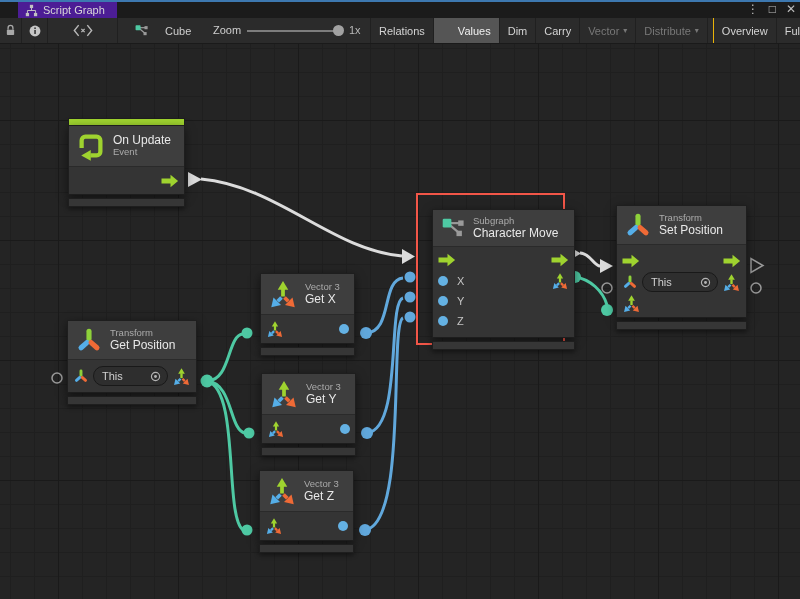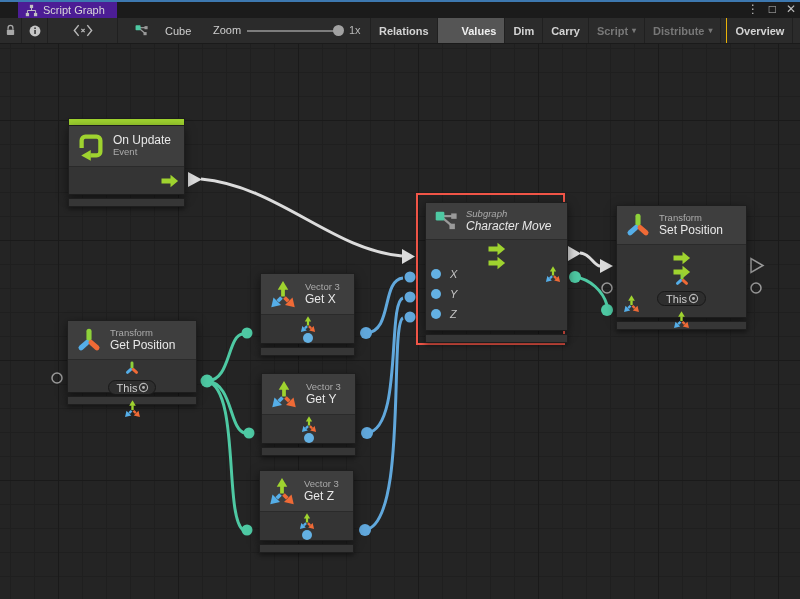--- a/index.html
+++ b/index.html
@@ -21,21 +21,21 @@
     border-bottom:1px solid #1a1a1a; z-index:6; color:#d4d4d4; font-size:11px; }
   .tbtn { position:absolute; top:0; height:25px; display:flex; align-items:center; justify-content:center;
     border-right:1px solid #202020; }
   .crumb { position:absolute; left:134px; top:0; height:25px; display:flex; align-items:center; gap:16px; color:#cfcfcf; }
   .zoom-label { position:absolute; left:213px; top:6px; color:#cfcfcf; }
   .zoom-track { position:absolute; left:247px; top:12px; width:91px; height:2px; background:#7d7d7d; }
   .zoom-handle { position:absolute; left:333px; top:7px; width:11px; height:11px; border-radius:50%; background:#a2a2a2; }
   .zoom-value { position:absolute; left:349px; top:6px; color:#b8b8b8; }
   .tb-right { position:absolute; left:370px; right:0; top:0; height:25px; display:flex; border-left:1px solid #202020; }
   .tb-right .rbtn { height:25px; padding:0 8px; display:flex; align-items:center; gap:4px;
-    border-right:1px solid #202020; white-space:nowrap;font-weight:bold; }
+    border-right:1px solid #202020; white-space:nowrap; }
   .rbtn.active { background:#555555; color:#f0f0f0;padding-left:24px; }
   .rbtn.disabled { color:#787878; }
   .rbtn .dd { font-size:8px; line-height:8px; }
   .gap-left { margin-left:5px; border-left:1px solid #eab308;text-align:right; }
 
   
   .canvas { position:absolute; left:0; top:44px; width:800px; height:555px; background-color:#242424;
     background-image:
       linear-gradient(to right,#1a1a1a 1px,transparent 1px),
       linear-gradient(to bottom,#1a1a1a 1px,transparent 1px),
@@ -61,27 +61,27 @@
     gap:7px; padding:5px 8px 5px 7px; }
   .htext { display:flex; flex-direction:column; line-height:1.15;justify-content:center; }
   .node-sub { font-size:9.5px; color:#ababab; }
   .node-title { font-size:12px; color:#e8e8e8; }
   .node-body { background:#343434; }
   .node-footer { margin-top:3px; height:9px; background:#363636; border:1px solid #1e1e1e;
     box-shadow:0 2px 5px rgba(0,0,0,.45); }
   .event-bar { height:7px; background:var(--lime); border:1px solid #1e1e1e; border-bottom:none; }
   .prow { display:flex; align-items:center; padding:0 5px; }
   .prow.right { justify-content:flex-end; }
-  .prow.split { justify-content:space-between;flex-direction:column; }
+  .prow.split { justify-content:space-between; }
   .port-dot { width:10px; height:10px; border-radius:50%; background:#64b1e3; flex:0 0 auto; }
   .port-label { font-size:11px; color:#c4c4c4; margin-left:9px; }
   .this-field { display:flex; align-items:center; justify-content:space-between; background:#2e2e2e;
     border:1px solid #191919; border-radius:10px; height:20px; padding:0 5px 0 8px;
     font-size:11px; color:#d0d0d0; }
-  .selected-frame { position:absolute; z-index:2; border:2px solid var(--selection_red); padding:7px;font-style:italic; }
+  .selected-frame { position:absolute; z-index:2; border:2px solid var(--selection_red); padding:14px; }
 
   svg.ic { display:block; flex:0 0 auto; }
   .s-lime{stroke:var(--lime);} .f-lime{fill:var(--lime);}
   .s-blue{stroke:#55aee8;} .f-blue{fill:#55aee8;}
   .s-orange{stroke:#ef6a36;} .f-orange{fill:#ef6a36;}
   .s-green2{stroke:#8ed13a;} .s-blue2{stroke:#55aee8;} .s-orange2{stroke:#ef6a36;}
   .f-teal{fill:var(--teal);} .s-gray{stroke:#9a9a9a;stroke-width:2;} .f-gray{fill:#9a9a9a;}
   .cap{stroke-width:4.4;stroke-linecap:round;}
 </style>
 </head>
@@ -445,21 +445,21 @@
       <div class="rbtn active">
         <span>Values</span>
       </div>
       <div class="rbtn">
         <span>Dim</span>
       </div>
       <div class="rbtn">
         <span>Carry</span>
       </div>
       <div class="rbtn disabled">
-        <span>Script</span>
+        <span>Vector</span>
         <span class="dd">▾</span>
       </div>
       <div class="rbtn disabled">
         <span>Distribute</span>
         <span class="dd">▾</span>
       </div>
       <div class="rbtn gap-left">
         <span>Overview</span>
       </div>
       <div class="rbtn" style="border-right:none; flex:1; justify-content:center;">

